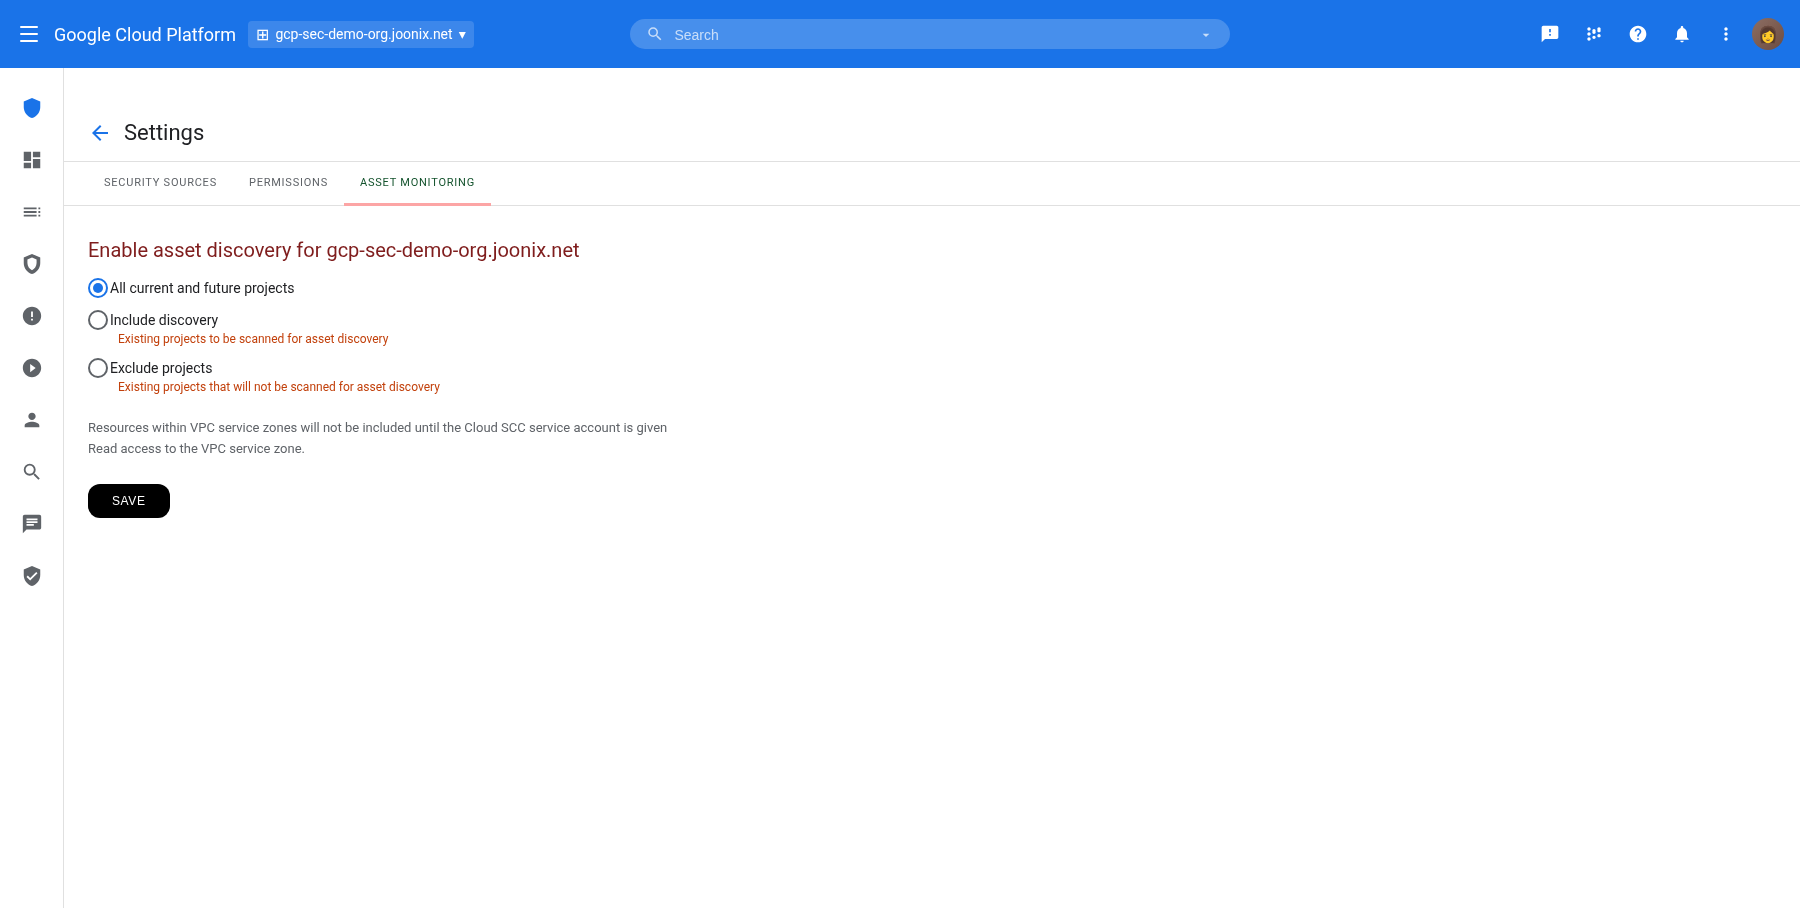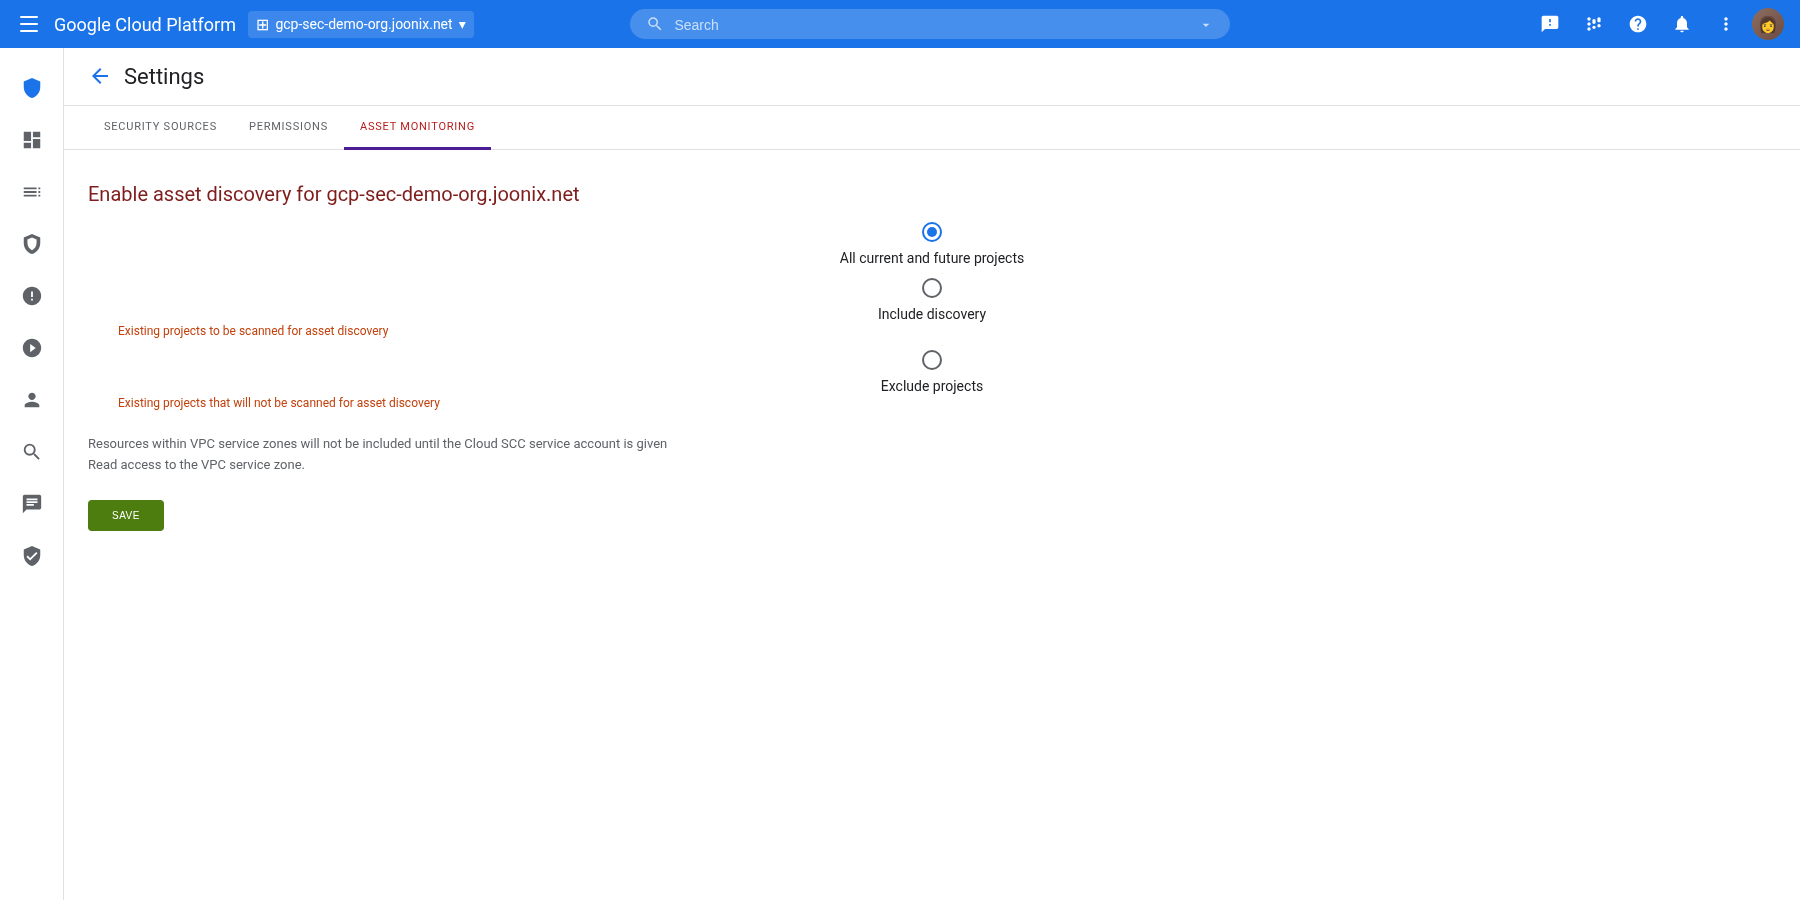--- a/index.html
+++ b/index.html
@@ -3,21 +3,21 @@
   <meta charset="utf-8">
   <style>
     * { box-sizing: border-box; margin: 0; padding: 0; }
     body { font-family: 'Roboto', Arial, sans-serif; font-size: 14px; color: #202124; background: #fff; height: 908px; overflow: hidden; }
 
     
     .top-nav {
       display: flex;
       align-items: center;
       background: #1a73e8;
-      height: 48px;
+      height: 68px;
       padding: 0 16px;
       color: #fff;
       gap: 12px;
     }
     .top-nav-left { display: flex; align-items: center; gap: 12px; flex: 0 0 auto; }
     .top-nav-title { font-size: 18px; font-weight: 400; white-space: nowrap; color: #fff; }
     .top-nav-org { display: flex; align-items: center; gap: 6px; font-size: 14px; color: #fff; background: rgba(255,255,255,0.15); border-radius: 4px; padding: 4px 8px; cursor: pointer; }
     .top-nav-org-icon { font-size: 16px; }
     .search-bar {
       flex: 1;
@@ -83,24 +83,25 @@
     }
     .sidebar-icon.active { color: #1a73e8; }
     .sidebar-icon svg { width: 22px; height: 22px; }
 
     
     .content-area { flex: 1; display: flex; flex-direction: column; overflow: hidden; }
 
     
     .page-header {
       display: flex;
-      align-items: flex-start;
+      align-items: center;
       padding: 16px 24px;
       gap: 12px;
       border-bottom: 1px solid #e0e0e0;
+      margin-top: 36px;
     }
     .back-btn {
       color: #1a73e8;
       cursor: pointer;
       display: flex;
       align-items: center;
       font-size: 20px;
     }
     .page-title { font-size: 22px; font-weight: 400; color: #202124; }
 
@@ -115,42 +116,42 @@
       font-size: 11px;
       font-weight: 400;
       letter-spacing: 0.07em;
       text-transform: uppercase;
       color: #5f6368;
       cursor: pointer;
       border-bottom: 3px solid transparent;
       margin-bottom: -1px;
       text-align: center;
     }
-    .tab.active { color: #b91c1c; border-bottom: 3px solid #4c1d95; }
+    .tab.active { color: #14532d; border-bottom: 3px solid #fca5a5; }
 
     
     .main-content { padding: 32px 24px; overflow-y: auto; flex: 1; }
 
     .section-title {
       font-size: 20px;
       font-weight: 400;
       color: #7f1d1d;
       margin-bottom: 16px;
     }
     .section-desc {
       font-size: 14px;
       color: #5f6368;
       line-height: 1.6;
       max-width: 580px;
       margin-bottom: 24px;
     }
 
     .radio-group { display: flex; flex-direction: column; gap: 12px; margin-bottom: 24px; }
     .radio-item { display: flex; flex-direction: column; gap: 2px; }
-    .radio-row { display: flex; align-items: center; gap: 8px; cursor: pointer; flex-direction: column; }
+    .radio-row { display: flex; align-items: center; gap: 2px; cursor: pointer; }
     .radio-circle {
       width: 20px; height: 20px;
       border-radius: 50%;
       border: 2px solid #5f6368;
       display: flex; align-items: center; justify-content: center;
       flex-shrink: 0;
     }
     .radio-circle.checked { border-color: #1a73e8; }
     .radio-circle.checked::after {
       content: '';
@@ -163,26 +164,26 @@
 
     .notice-text {
       font-size: 13px;
       color: #5f6368;
       line-height: 1.6;
       max-width: 580px;
       margin-bottom: 24px;
     }
 
     .save-btn {
-      background: #4d7c0f;
+      background: #000000;
       color: #fff;
       border: none;
-      border-radius: 4px;
+      border-radius: 12px;
       padding: 10px 24px;
-      font-size: 10px;
+      font-size: 12px;
       font-weight: 500;
       letter-spacing: 0.05em;
       text-transform: uppercase;
       cursor: pointer;
     }
 
     
     .hamburger { cursor: pointer; display: flex; flex-direction: column; gap: 5px; padding: 4px; }
     .hamburger span { display: block; width: 18px; height: 2px; background: #fff; border-radius: 1px; }
   </style>

